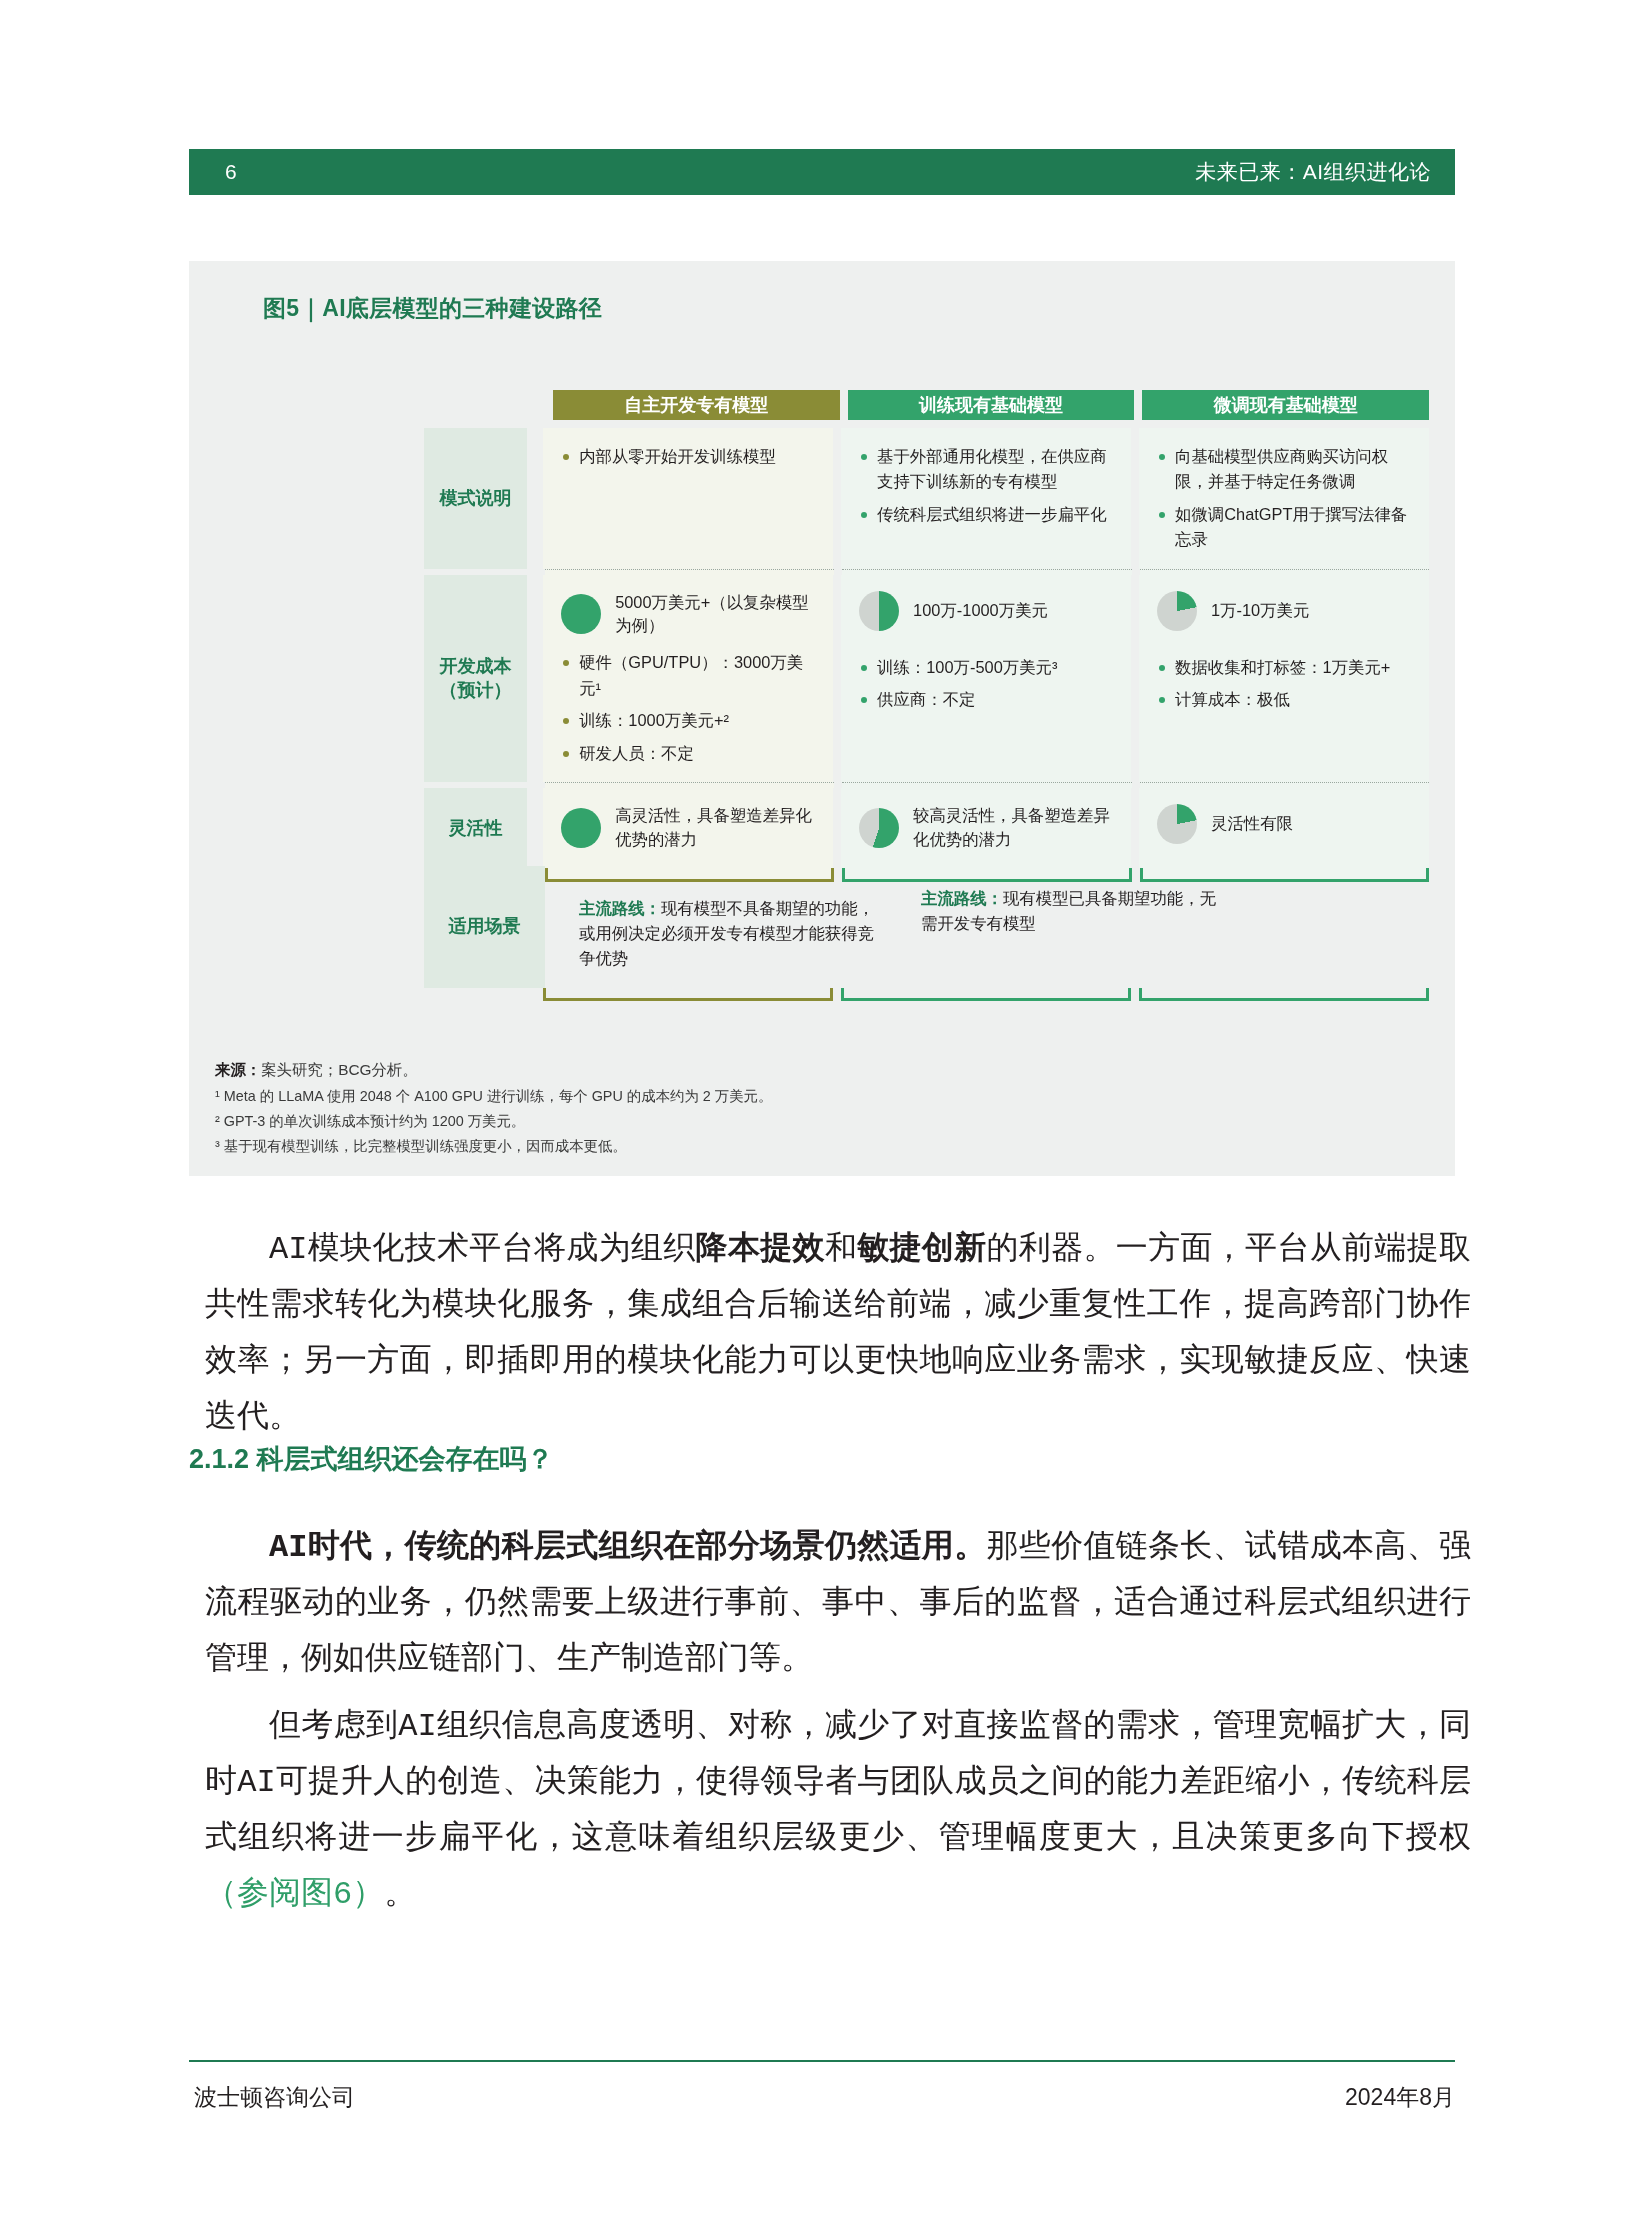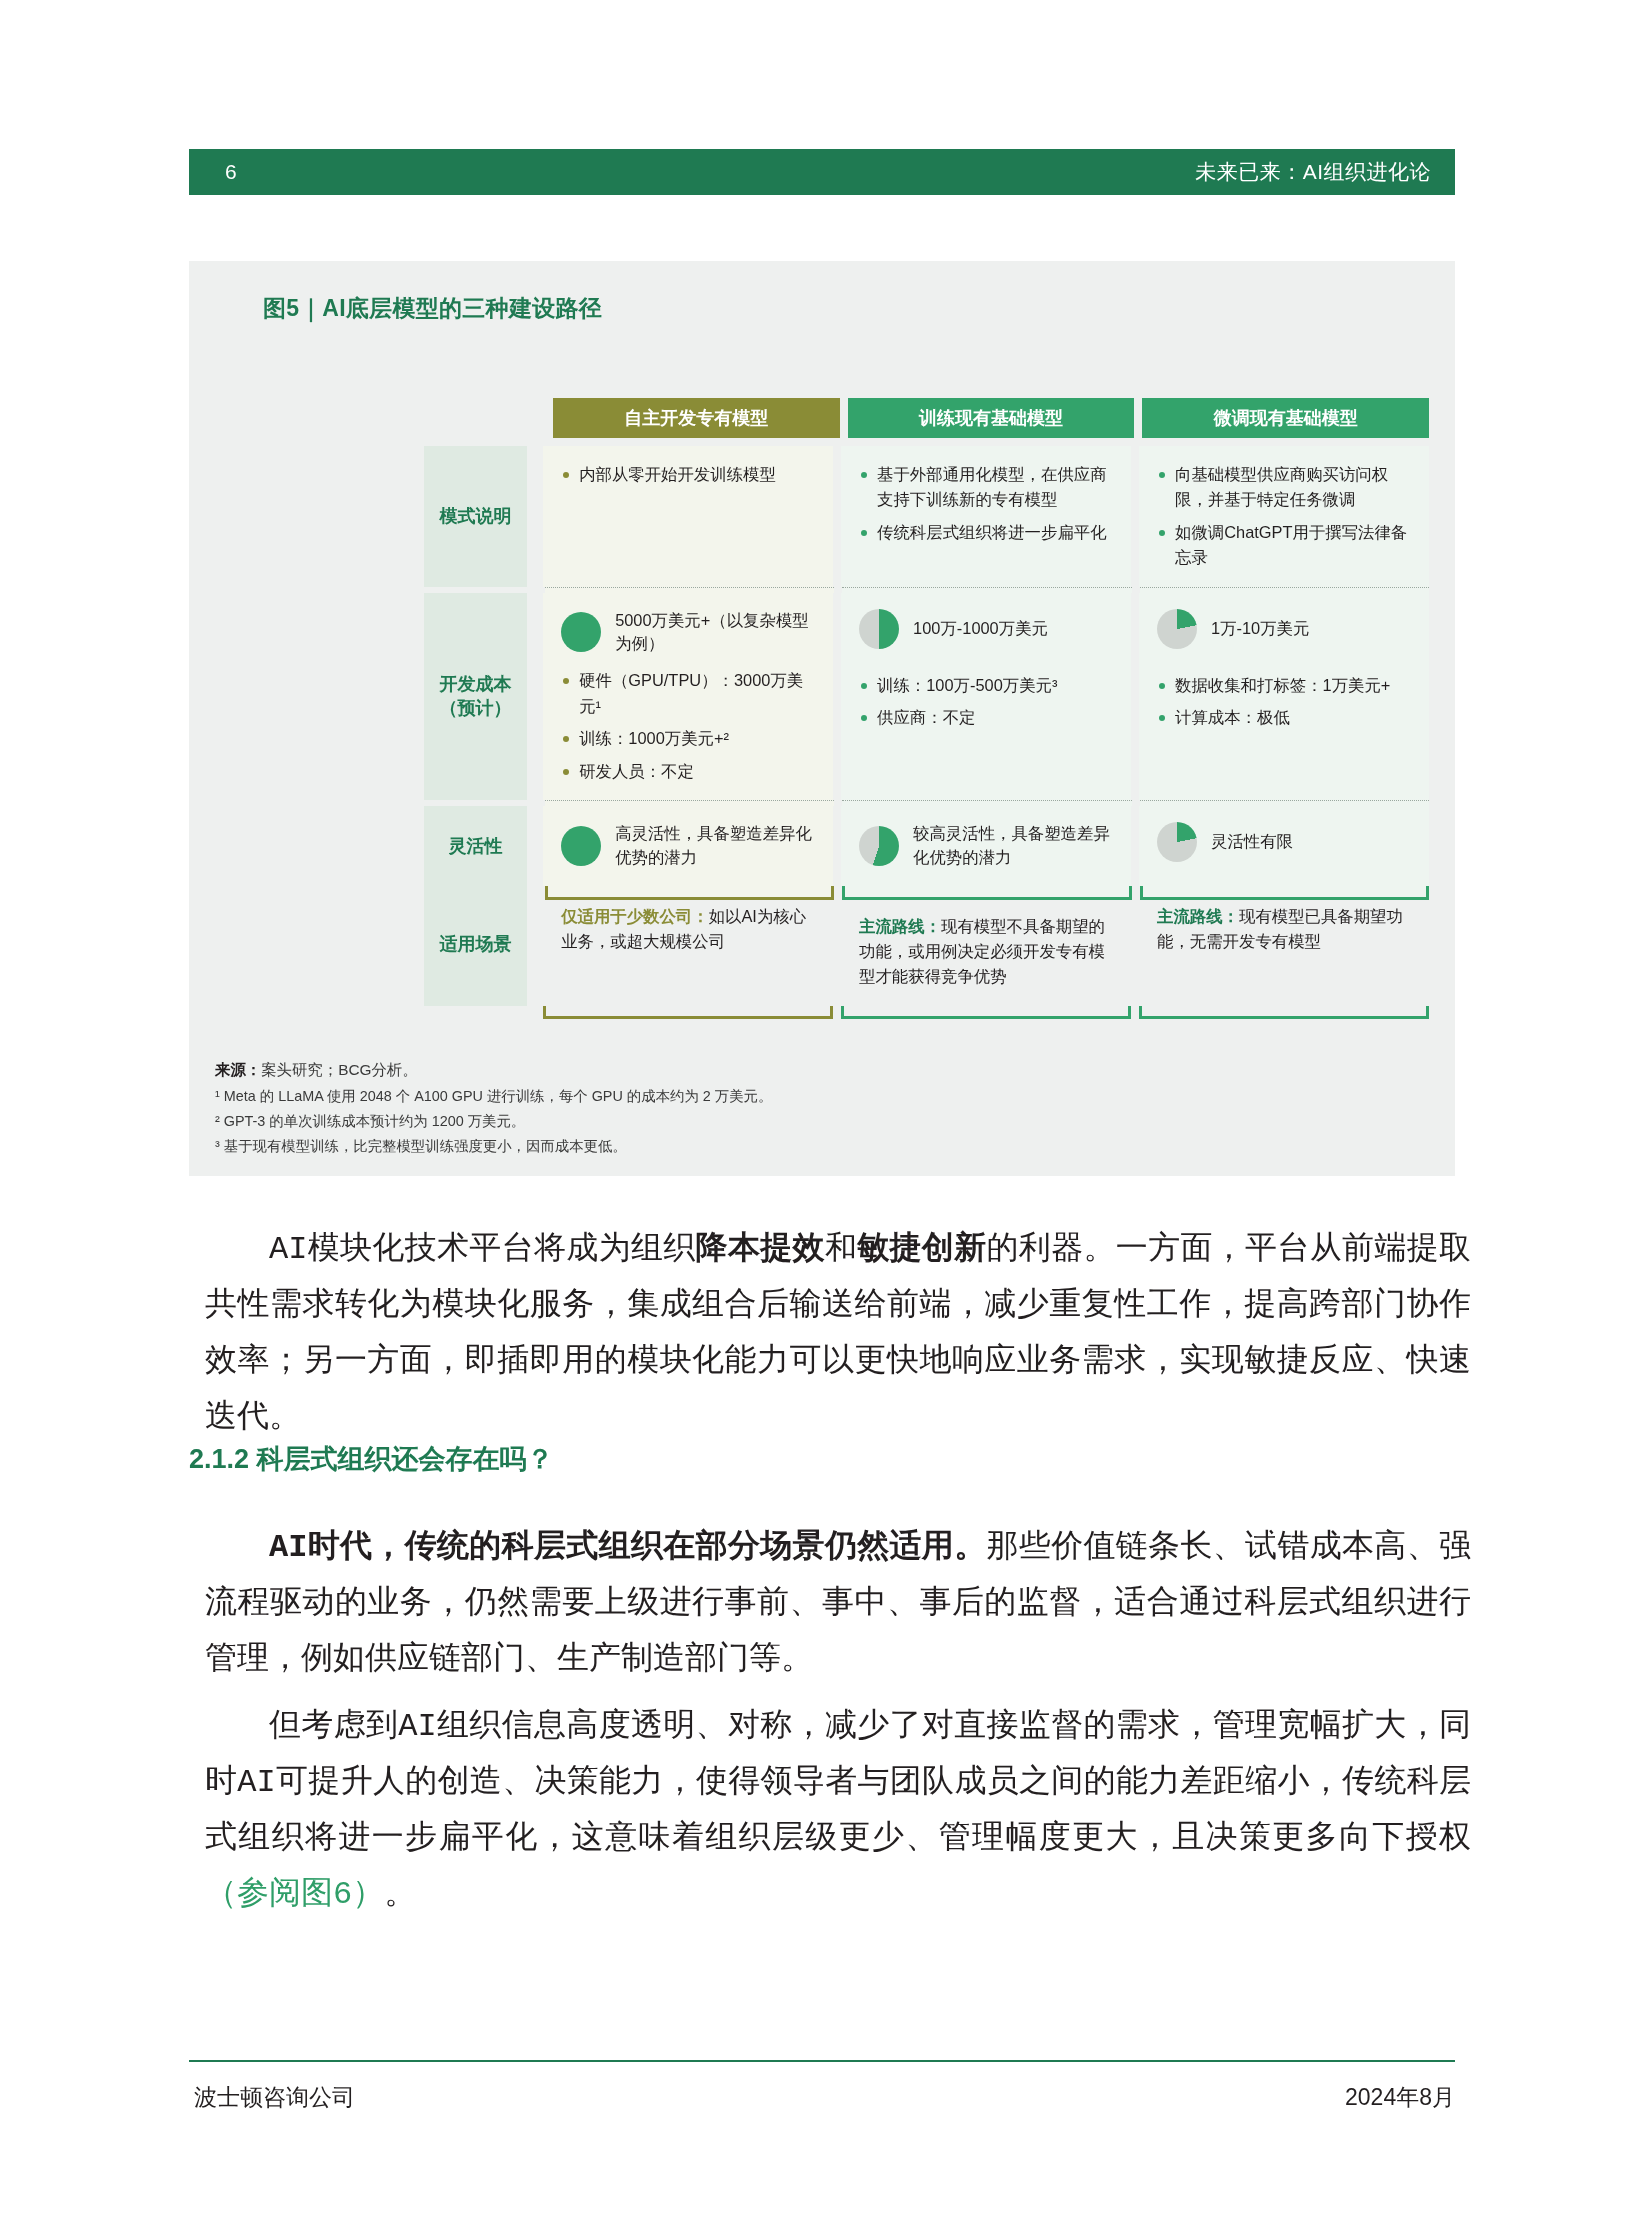--- a/index.html
+++ b/index.html
@@ -82,29 +82,28 @@
     top: 129px;
     width: 1005px;
   }
   .tbl-head {
     display: flex;
     gap: 8px;
     margin-left: 129px;
   }
   .col-head {
     width: 334px;
-    height: 40px;
+    height: 30px;
     color: #fff;
     font-size: 18px;
     font-weight: bold;
     display: flex;
     align-items: center;
     justify-content: center;
     box-sizing: border-box;
-    margin-top: 8px;
   }
   .col-head.c1 { background: #8a8c36; }
   .col-head.c2 { background: #33a36b; }
   .col-head.c3 { background: #33a36b; }
 
   .row {
     display: flex;
     gap: 8px;
     margin-left: 0;
     align-items: stretch;
@@ -386,23 +385,20 @@
         <div style="width:121px;margin-right:8px;height:14px;"></div>
         <div class="cell c1" style="padding:0;height:14px;border-left:3px solid #8a8c36;border-right:3px solid #8a8c36;border-bottom:3px solid #8a8c36;"></div>
         <div class="cell c2" style="padding:0;height:14px;border-left:3px solid #33a36b;border-right:3px solid #33a36b;border-bottom:3px solid #33a36b;"></div>
         <div class="cell c3" style="padding:0;height:14px;border-left:3px solid #33a36b;border-right:3px solid #33a36b;border-bottom:3px solid #33a36b;"></div>
       </div>
 
       <div class="row" style="margin-top:-2px;">
         <div class="rowlabel" style="margin-top:-14px;">
           <span>适用场景</span>
         </div>
-        <div class="cell plainbg" style="padding-top:6px;">
-          <span class="sc-label olive">仅适用于少数公司：</span><span>如以AI为核心业务，或超大规模公司</span>
-        </div>
         <div class="cell plainbg" style="">
           <span class="sc-label green">主流路线：</span><span>现有模型不具备期望的功能，或用例决定必须开发专有模型才能获得竞争优势</span>
         </div>
         <div class="cell plainbg" style="padding-top:6px;">
           <span class="sc-label green">主流路线：</span><span>现有模型已具备期望功能，无需开发专有模型</span>
         </div>
       </div>
 
       <div class="row" style="gap:8px;">
         <div style="width:121px;margin-right:8px;height:10px;"></div>

